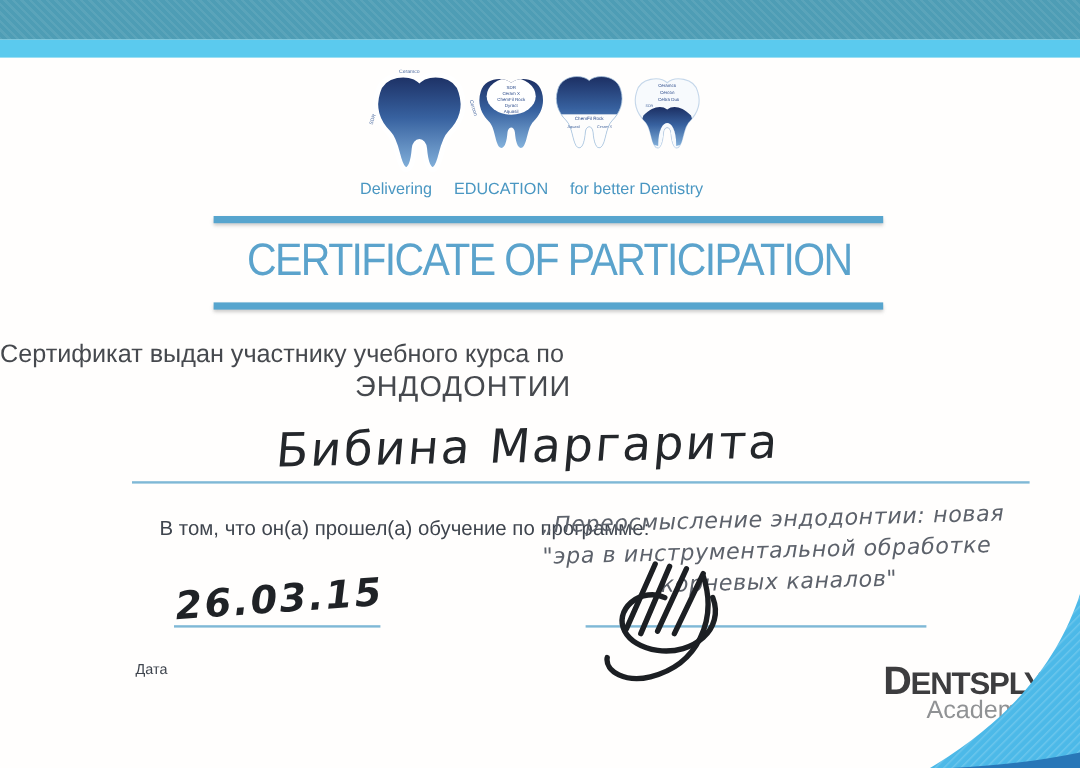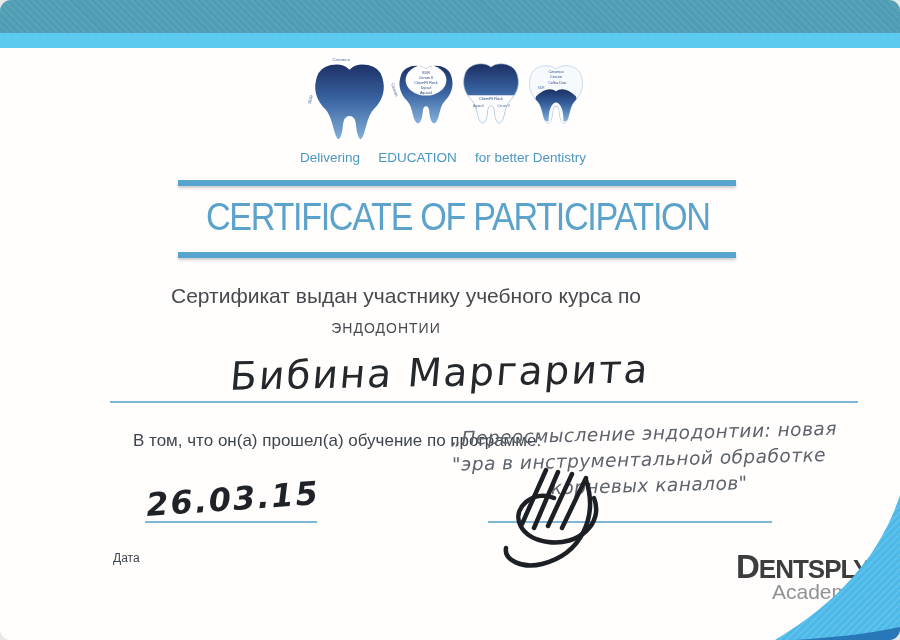--- a/index.html
+++ b/index.html
@@ -1,17 +1,17 @@
 <!DOCTYPE html>
 <html><head>
 <meta charset="utf-8">
 <style>
   html,body{margin:0;padding:0;}
   body{font-family:"Liberation Sans",sans-serif;background:#e8e8e8;}
-  .page{position:relative;width:900px;height:640px;background:#fffefd;overflow:hidden;border-radius:11px;}
+  .page{position:relative;width:900px;height:640px;background:#fffefd;overflow:hidden;}
 
   
   .band-teal{position:absolute;left:0;top:0;width:900px;height:33px;background:#4e9db5;
     background-image:repeating-linear-gradient(45deg,rgba(255,255,255,.07) 0 2px,transparent 2px 5px);}
   .band-light{position:absolute;left:0;top:33px;width:900px;height:15px;background:#5bcaee;}
 
   
   .teeth{position:absolute;left:303px;top:58px;width:285px;height:92px;}
   .mw{font-family:"Liberation Sans",sans-serif;font-size:6px;fill:#2a4a8a;}
   .mw-lite{font-family:"Liberation Sans",sans-serif;font-size:5px;fill:#4a6aa0;}
@@ -19,24 +19,24 @@
   .tagline{position:absolute;left:300px;top:150px;width:286px;display:flex;
     justify-content:space-between;color:#4a97c2;font-size:13.5px;}
 
   
   .bar{position:absolute;left:178px;width:558px;height:6px;background:#57a5ce;
     box-shadow:0 2px 3px rgba(130,130,130,.4);}
   .bar-top{top:180px;} .bar-bottom{top:252px;}
   .title{position:absolute;left:178px;top:196px;width:558px;text-align:center;
     color:#5ba3cc;font-size:38px;letter-spacing:-1.5px;transform:scaleX(.9);white-space:nowrap;}
 
-  .stmt1{position:absolute;left:0;top:284px;width:812px;text-align:center;
+  .stmt1{position:absolute;left:0;top:284px;width:812px;text-align:left;
     color:#46494e;font-size:21px;}
-  .stmt2{position:absolute;left:0;top:320px;width:772px;text-align:center;
-    color:#46494e;font-size:14px;letter-spacing:1px;}
+  .stmt2{position:absolute;left:0;top:309px;width:772px;text-align:center;
+    color:#46494e;font-size:24px;letter-spacing:1px;}
 
   
   .name{position:absolute;left:0;top:350px;width:880px;text-align:center;
     color:#24272b;font-size:39px;letter-spacing:2px;
     transform:skewX(-6deg) rotate(-1deg);font-family:"DejaVu Sans",sans-serif;}
   .name-line{position:absolute;left:110px;top:401px;width:748px;height:2px;background:#7fb8d6;}
 
   
   .prog-label{position:absolute;left:113px;top:431px;color:#3f454e;font-size:17px;margin-left:20px;}
   .prog-hand{position:absolute;left:452px;top:420px;width:446px;color:#5d626b;

